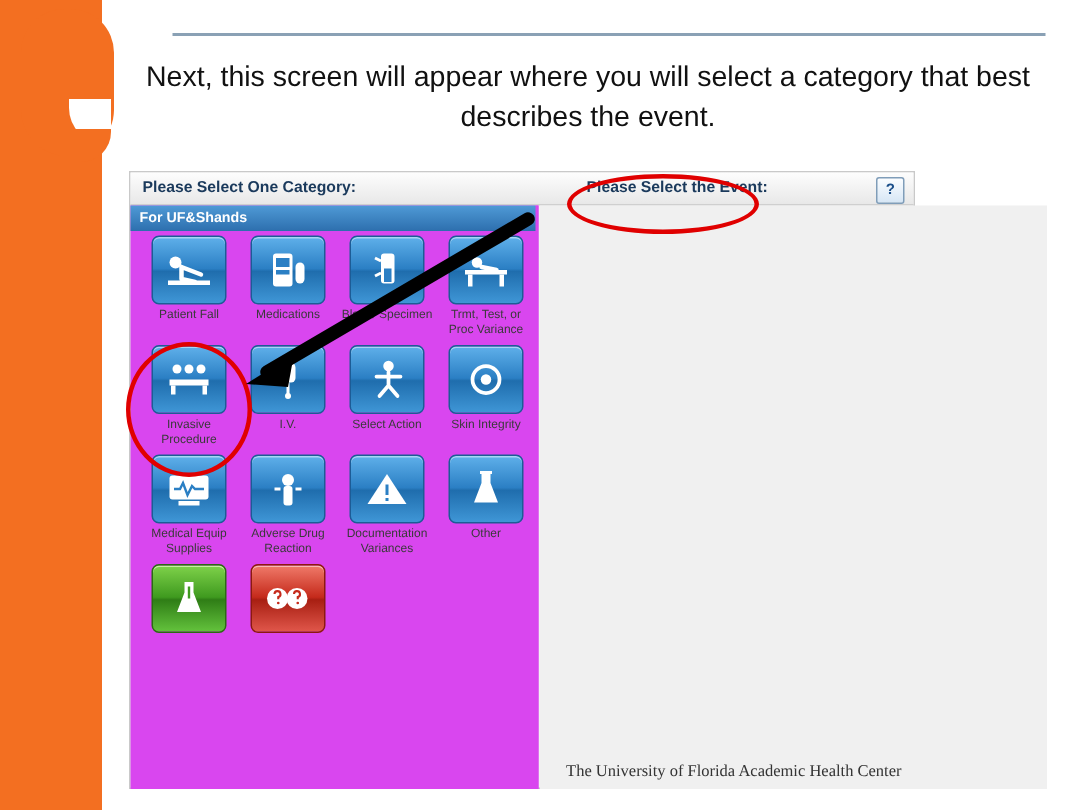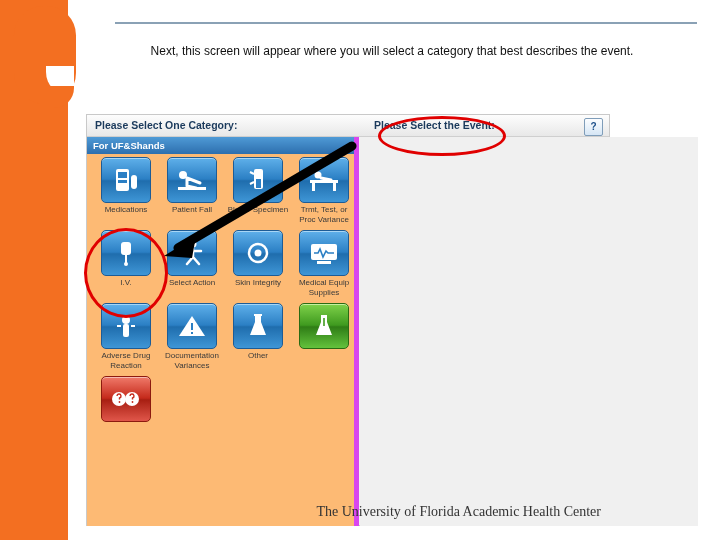--- a/index.html
+++ b/index.html
@@ -60,21 +60,21 @@
     width: 582px;
     height: 2px;
     background: #8aa1b5;
   }
   .slide-title {
     position: absolute;
     left: 84px;
     top: 38px;
     width: 616px;
     text-align: center;
-    font-size: 12px;
+    font-size: 19px;
     line-height: 27px;
     color: #111111;
   }
 
   
   .app-window {
     position: absolute;
     left: 86px;
     top: 114px;
     width: 524px;
@@ -94,21 +94,21 @@
     box-sizing: border-box;
   }
   .hdr-label {
     position: absolute;
     font-weight: bold;
     font-size: 10.5px;
     color: #1b3a5c;
     top: 4px;
   }
   .hdr-label.left { left: 8px; }
-  .hdr-label.right { left: 271px; padding-left: 16px; }
+  .hdr-label.right { left: 288px; padding-left: 16px; }
   .help-btn {
     position: absolute;
     right: 6px;
     top: 3px;
     width: 17px;
     height: 16px;
     border: 1px solid #7f9db9;
     border-radius: 2px;
     background: linear-gradient(#fbfdff, #d6e6f5);
     color: #1b4f8a;
@@ -118,22 +118,22 @@
     line-height: 16px;
   }
 
   
   .cat-pane {
     position: absolute;
     left: 0;
     top: 22px;
     width: 272px;
     height: 389px;
-    background: #fdba74;
-    border-right: 5px solid #d946ef;
+    background: #d946ef;
+    border-right: 2px solid #d946ef;
     box-sizing: border-box;
   }
   .cat-subhdr {
     position: absolute;
     left: 0;
     top: 0;
     width: 100%;
     height: 17px;
     background: linear-gradient(#4f9ad6, #2d6fae);
     color: #ffffff;
@@ -188,21 +188,21 @@
     top: 22px;
     width: 338px;
     height: 389px;
     background: #f0f0f0;
   }
   .footer-credit {
     position: absolute;
     right: 8px;
     bottom: 5px;
     font-family: "Liberation Serif", serif;
-    font-size: 14px;
+    font-size: 11px;
     color: #333333;
   }
 
   
   .annot {
     position: absolute;
     pointer-events: none;
   }
   .ellipse-red {
     border: 3px solid #e00000;
@@ -229,39 +229,39 @@
     <div class="help-btn">?</div>
   </div>
 
   <div class="cat-pane">
     <div class="cat-subhdr">For UF&amp;Shands</div>
 
     <div class="tile-grid">
 
       <div class="tile">
         <div class="tile-icon">
+          <svg width="36" height="28" viewBox="0 0 36 28">
+            <circle cx="9" cy="9" r="4" fill="#fff"></circle>
+            <path d="M13 12 L26 17 M13 12 L13 20 M13 20 L22 22" stroke="#fff" stroke-width="3" fill="none" stroke-linecap="round"></path>
+            <rect x="4" y="21" width="28" height="3" fill="#fff"></rect>
+          </svg>
+        </div>
+        <div class="tile-label">Patient Fall</div>
+      </div>
+
+      <div class="tile">
+        <div class="tile-icon">
           <svg width="32" height="28" viewBox="0 0 32 28">
             <rect x="6" y="3" width="13" height="22" rx="2" fill="#fff"></rect>
             <rect x="8" y="6" width="9" height="6" fill="#2b7fc4"></rect>
             <rect x="8" y="14" width="9" height="3" fill="#2b7fc4"></rect>
             <rect x="21" y="9" width="6" height="14" rx="3" fill="#fff"></rect>
           </svg>
         </div>
         <div class="tile-label">Medications</div>
-      </div>
-
-      <div class="tile">
-        <div class="tile-icon">
-          <svg width="36" height="28" viewBox="0 0 36 28">
-            <circle cx="9" cy="9" r="4" fill="#fff"></circle>
-            <path d="M13 12 L26 17 M13 12 L13 20 M13 20 L22 22" stroke="#fff" stroke-width="3" fill="none" stroke-linecap="round"></path>
-            <rect x="4" y="21" width="28" height="3" fill="#fff"></rect>
-          </svg>
-        </div>
-        <div class="tile-label">Patient Fall</div>
       </div>
 
       <div class="tile">
         <div class="tile-icon">
           <svg width="30" height="28" viewBox="0 0 30 28">
             <rect x="11" y="3" width="9" height="20" rx="2" fill="#fff"></rect>
             <rect x="13" y="13" width="5" height="9" fill="#2b7fc4"></rect>
             <path d="M7 6 L11 8 M7 18 L11 16" stroke="#fff" stroke-width="2"></path>
           </svg>
         </div>
@@ -274,20 +274,33 @@
             <rect x="3" y="13" width="28" height="3" fill="#fff"></rect>
             <rect x="5" y="16" width="3" height="8" fill="#fff"></rect>
             <rect x="26" y="16" width="3" height="8" fill="#fff"></rect>
             <circle cx="11" cy="8" r="3.5" fill="#fff"></circle>
             <path d="M14 11 L24 13" stroke="#fff" stroke-width="3" stroke-linecap="round"></path>
           </svg>
         </div>
         <div class="tile-label">Trmt, Test, or Proc Variance</div>
       </div>
 
+      <div class="tile">
+        <div class="tile-icon">
+          <svg width="36" height="26" viewBox="0 0 36 26">
+            <circle cx="10" cy="6" r="3" fill="#fff"></circle>
+            <circle cx="18" cy="6" r="3" fill="#fff"></circle>
+            <circle cx="26" cy="6" r="3" fill="#fff"></circle>
+            <rect x="5" y="13" width="26" height="4" fill="#fff"></rect>
+            <rect x="6" y="17" width="3" height="6" fill="#fff"></rect>
+            <rect x="27" y="17" width="3" height="6" fill="#fff"></rect>
+          </svg>
+        </div>
+        <div class="tile-label">Invasive Procedure</div>
+      </div>
 
       <div class="tile">
         <div class="tile-icon">
           <svg width="26" height="28" viewBox="0 0 26 28">
             <rect x="8" y="3" width="10" height="13" rx="3" fill="#fff"></rect>
             <rect x="12" y="16" width="2" height="9" fill="#fff"></rect>
             <circle cx="13" cy="25" r="2" fill="#fff"></circle>
           </svg>
         </div>
         <div class="tile-label">I.V.</div>

